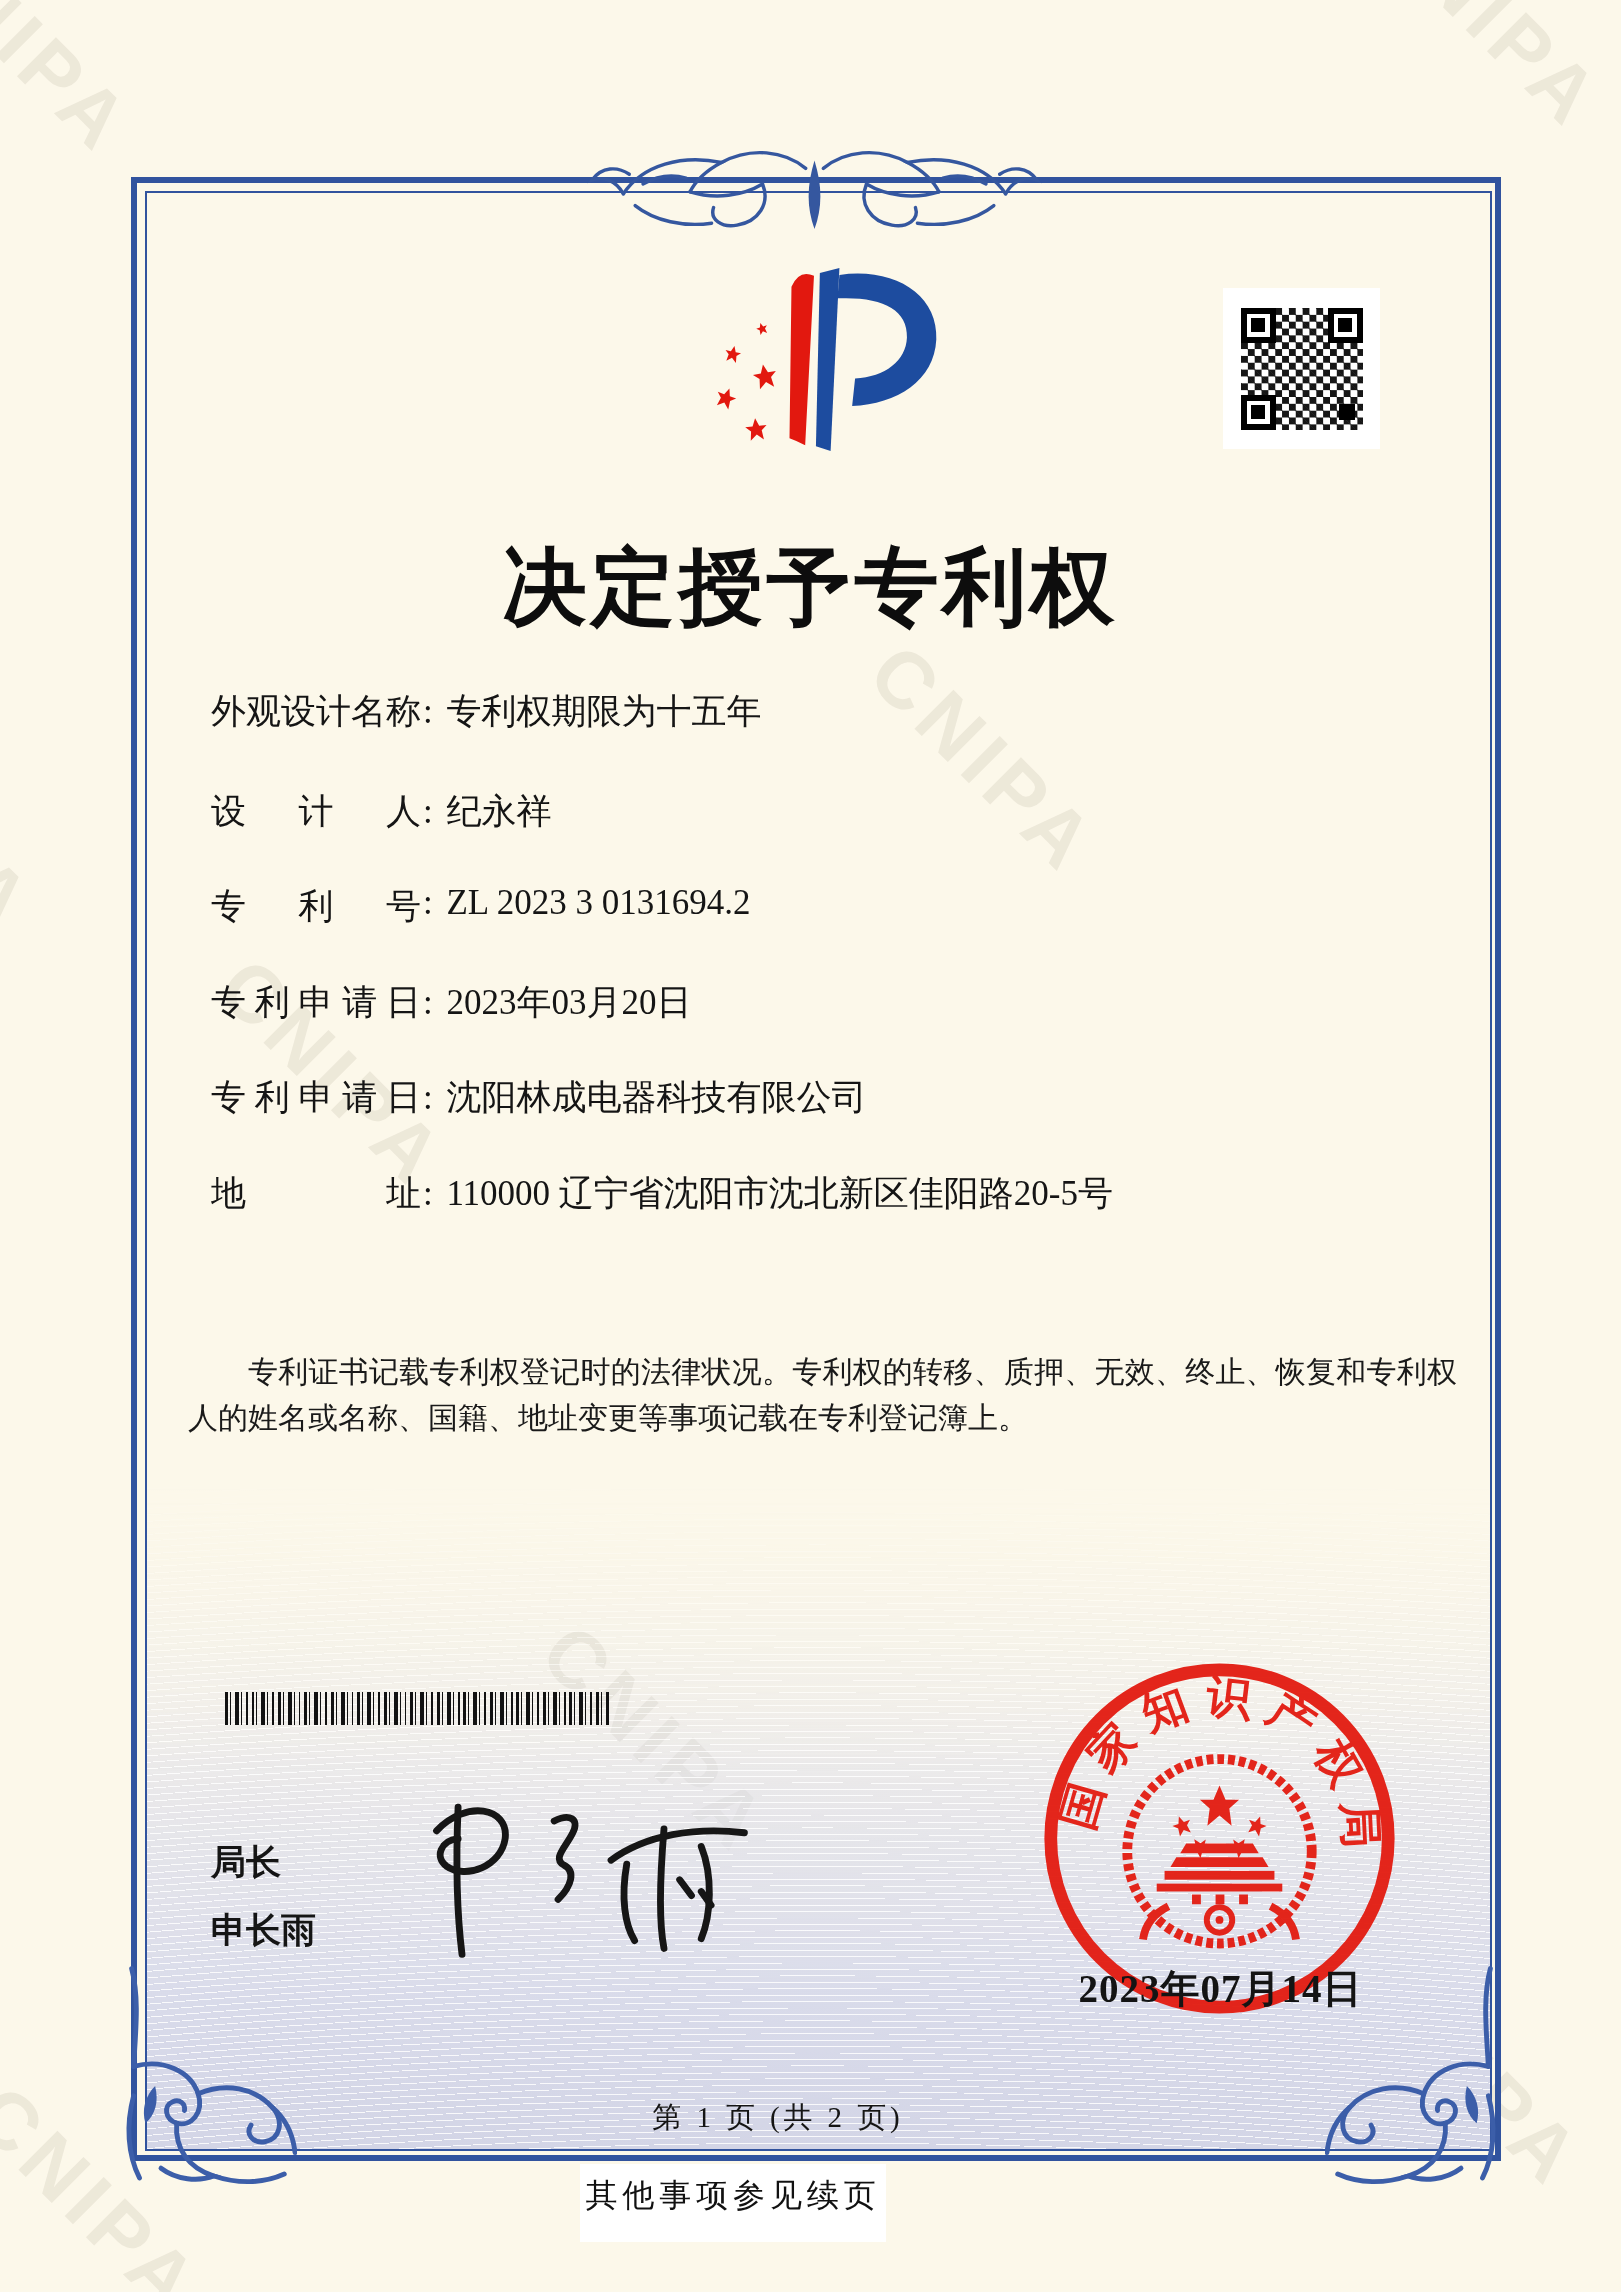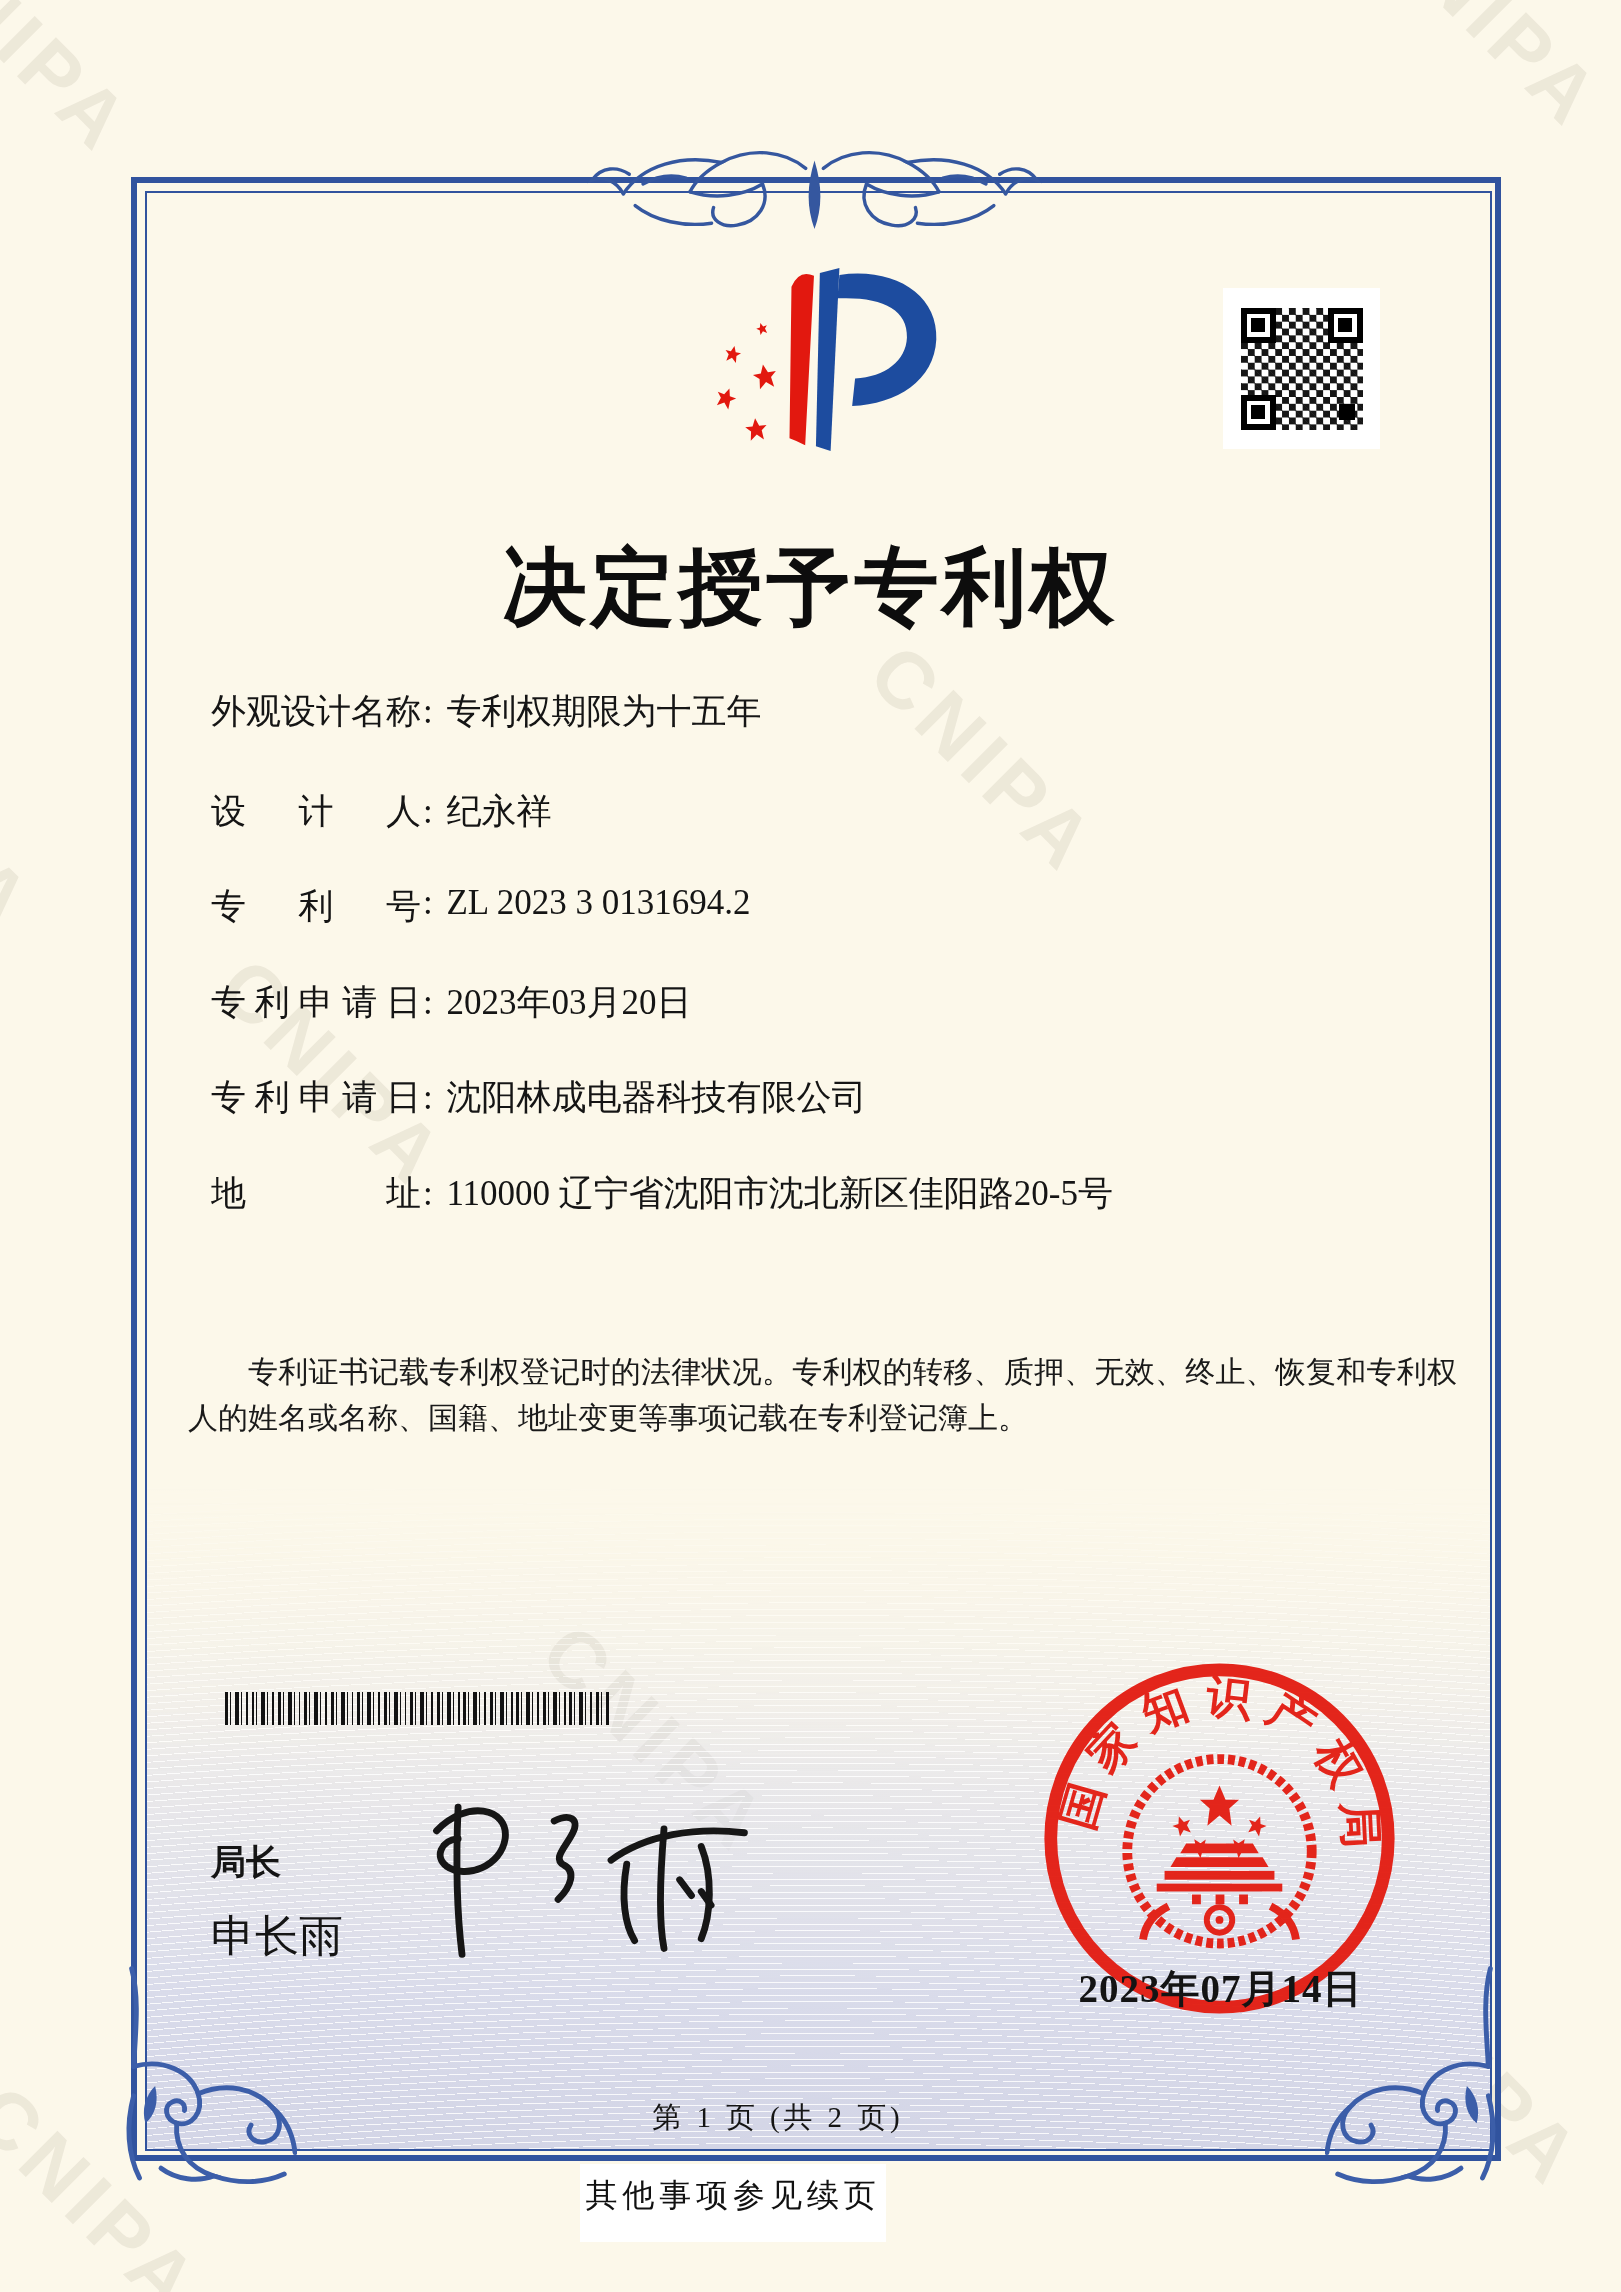--- a/index.html
+++ b/index.html
@@ -63,21 +63,21 @@
   .barcode{position:absolute; z-index:5; left:225px; top:1692px; width:384px; height:33px;
     background:repeating-linear-gradient(90deg,
       #121212 0 2.9px, transparent 2.9px 4.9px,
       #121212 4.9px 5.9px, transparent 5.9px 9.8px,
       #121212 9.8px 13.7px, transparent 13.7px 15.7px,
       #121212 15.7px 16.7px, transparent 16.7px 20.6px,
       #121212 20.6px 22.5px, transparent 22.5px 26.5px);}
   .signer-role{position:absolute; z-index:5; left:211px; top:1839px;
     font-family:Liberation Mono, monospace; font-weight:700; font-size:35px;}
   .signer-name{position:absolute; z-index:5; left:211px; top:1907px;
-    font-family:"Liberation Sans","DejaVu Sans",sans-serif; font-weight:400; font-size:44px;}
+    font-family:"Liberation Sans","DejaVu Sans",sans-serif; font-weight:700; font-size:35px;}
   .signature{position:absolute; z-index:5; left:407px; top:1770px; width:363px; height:201px;}
   .seal{position:absolute; z-index:6; left:1038px; top:1657px; width:363px; height:363px; opacity:.95;}
   .seal-date{position:absolute; z-index:7; left:1039px; top:1962px; width:363px; text-align:center;
     font-size:39px; font-weight:700; letter-spacing:1px; color:#141414;}
   .page-info{position:absolute; z-index:5; left:0; right:65px; top:2098px; text-align:center; font-size:29px; letter-spacing:3.9px;}
   .cont-strip{position:absolute; z-index:5; left:580px; top:2164px; width:306px; height:78px; background:#ffffff;}
   .cont-note{display:block; line-height:63px; text-align:center; font-size:32px; letter-spacing:4.9px; color:#111;}
 </style>
 </head>
 <body>

